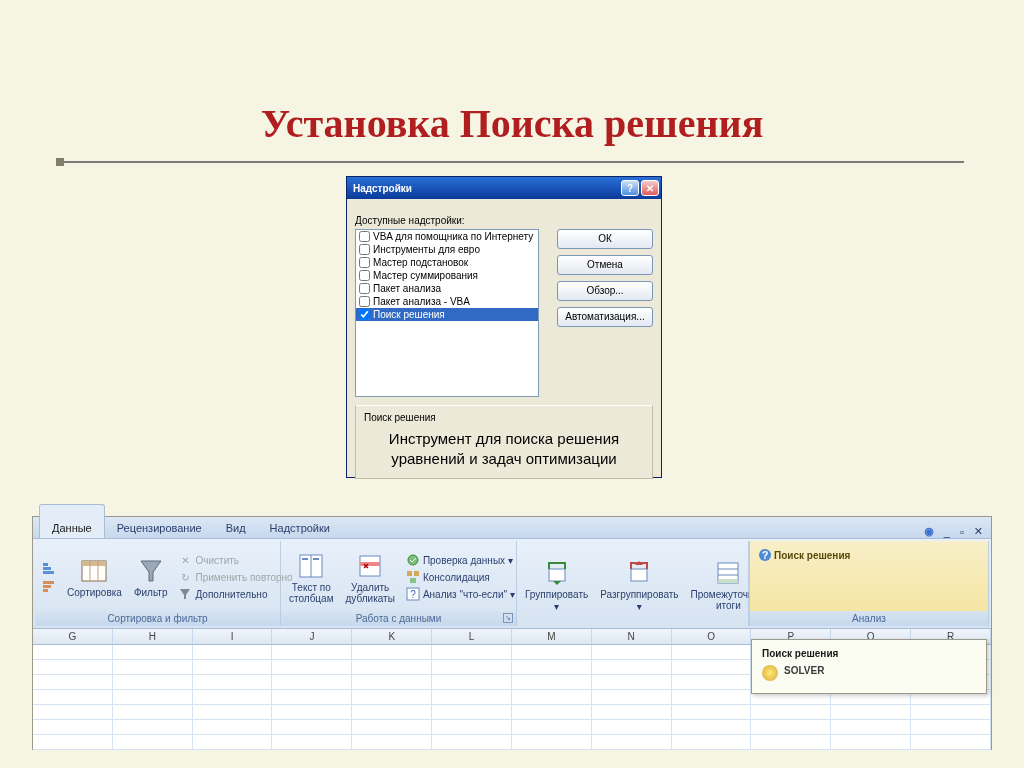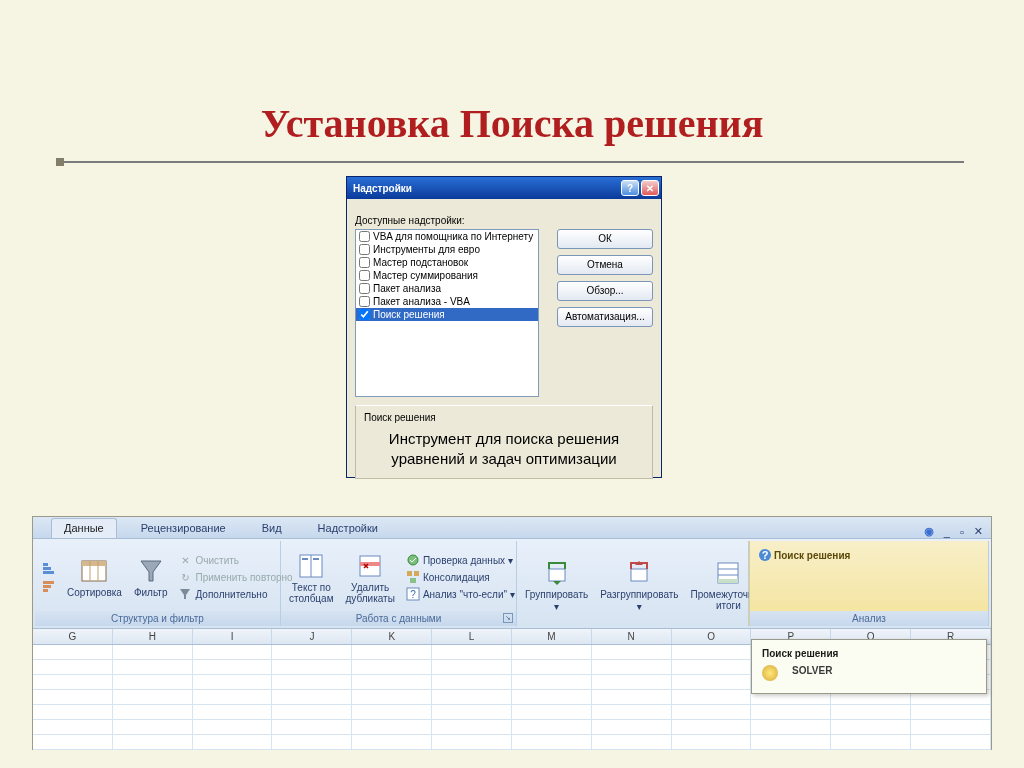--- a/index.html
+++ b/index.html
@@ -124,23 +124,22 @@
     height: 22px;
     background: linear-gradient(#dbe7f4, #c7d8ed);
     display: flex;
     align-items: flex-end;
     padding-left: 6px;
     font-size: 11px;
     color: #2a3f6d;
     border-bottom: 1px solid #a9bdd6;
   }
   .tab {
-    padding: 3px 12px 4px;
+    padding: 17px 12px 4px;
     cursor: pointer;
-    margin-left: 12px;
   }
   .tab.active {
     background: #e3ecf7;
     border: 1px solid #a9bdd6;
     border-bottom: none;
     border-radius: 3px 3px 0 0;
     color: #1a1a1a;
   }
   .tabs .right-tools {
     margin-left: auto;
@@ -244,21 +243,21 @@
     width: 236px;
     background: #fbfdf2;
     border: 1px solid #9b9a8a;
     padding: 8px 10px 12px;
     font-size: 10px;
     color: #3a3a3a;
     box-shadow: 2px 2px 4px rgba(0,0,0,.2);
   }
   .tooltip .tt-title { font-weight: bold; margin-bottom: 6px; color: #1a1a1a;}
   .tooltip .tt-body { line-height: 1.35; margin-bottom: 10px;}
-  .tooltip .tt-solver { display:flex; gap:14px; align-items:flex-start;}
+  .tooltip .tt-solver { display:flex; gap:6px; align-items:flex-start;}
   .tooltip .tt-solver .gold { width:16px; height:16px; border-radius:50%; background: radial-gradient(#ffe97a, #d6a83a);}
   .tooltip .tt-solver .txt { flex:1; }
   .tooltip .tt-solver .txt b { display:block; margin-bottom:2px;}
 
   svg { display:block; }
 </style>
 </head>
 <body>
 
 <div class="slide-title">Установка Поиска решения</div>
@@ -388,21 +387,21 @@
           <div class="ritem-sm">
               <span class="ricon-sm">
                 <svg width="12" height="12">
                   <path d="M1 1 L11 1 L7 7 L7 11 L5 11 L5 7 Z" fill="#7a8a9a"></path>
                 </svg>
               </span>
               <span>Дополнительно</span>
             </div>
         </div>
       </div>
-      <div class="rgroup-label">Структура и фильтр</div>
+      <div class="rgroup-label">Сортировка и фильтр</div>
     </div>
 
     <div class="rgroup" style="width:236px;">
       <div class="rgroup-body">
         <div class="ritem">
           <span class="ricon-lg">
               <svg width="28" height="28">
                 <rect x="3" y="3" width="22" height="22" fill="#fff" stroke="#6a8ac0"></rect>
                 <line x1="14" y1="3" x2="14" y2="25" stroke="#6a8ac0"></line>
                 <rect x="5" y="6" width="6" height="2" fill="#6a8ac0"></rect>

